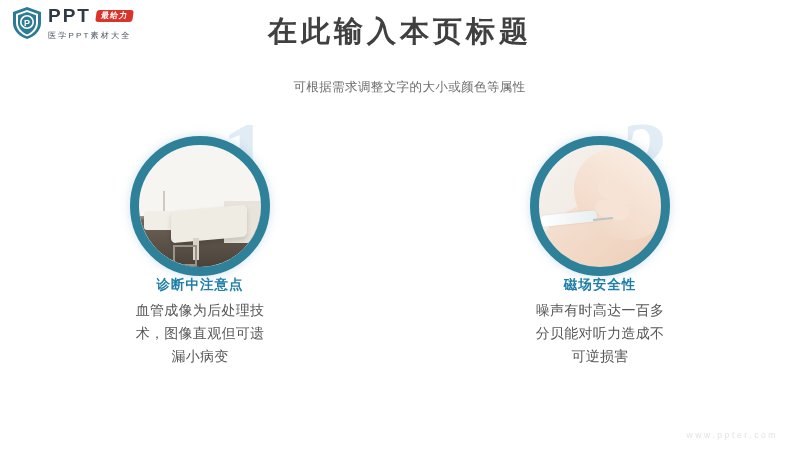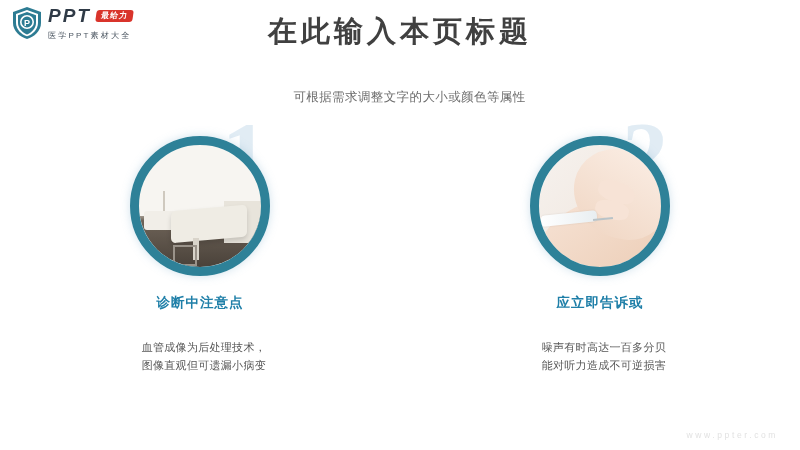--- a/index.html
+++ b/index.html
@@ -9,32 +9,32 @@
     font-family:"Liberation Sans","DejaVu Sans",sans-serif;
     position:relative;
   }
   .slide{position:relative;width:800px;height:450px;background:#fff;overflow:hidden;}
 
   
   .logo{position:absolute;left:12px;top:6px;display:flex;align-items:center;gap:6px;}
   .logo-shield{width:30px;height:34px;position:relative;flex:0 0 auto;}
   .logo-text{display:flex;flex-direction:column;justify-content:center;}
   .logo-top{display:flex;align-items:center;gap:5px;}
-  .logo-ppt{font-size:19px;font-weight:bold;font-style:italic;color:#2f3a46;letter-spacing:2px;line-height:1;}
+  .logo-ppt{font-size:19px;font-weight:bold;color:#2f3a46;letter-spacing:2px;line-height:1;}
   .logo-badge{background:#d9342b;color:#fff;font-size:8px;padding:2px 5px;border-radius:3px;
               letter-spacing:1px;line-height:1;transform:skewX(-8deg);font-weight:bold;}
   .logo-sub{font-size:8px;color:#4a5560;letter-spacing:2.2px;margin-top:7px;line-height:1;}
 
   
   .page-title{position:absolute;left:0;right:0;top:14px;text-align:center;
               font-size:29px;font-weight:bold;color:#404040;letter-spacing:4px;line-height:1.2;}
   .subtitle{position:absolute;left:0;right:0;text-align:center;color:#6d6d6d;
             font-size:12.5px;line-height:1.45;letter-spacing:.4px;}
   .subtitle.l1{top:62px;}
-  .subtitle.l2{top:88px;padding-left:19px;}
+  .subtitle.l2{top:78px;padding-left:19px;}
 
   
   .columns{position:absolute;left:0;top:112px;width:800px;height:320px;display:flex;}
   .col{flex:1 1 0;position:relative;display:flex;flex-direction:column;align-items:center;}
 
   .ghost-num{
     position:absolute;top:-4px;left:50%;margin-left:22px;
     font-size:92px;font-weight:bold;color:#dce9f3;line-height:1;
     font-family:"Liberation Serif","DejaVu Serif",serif;
     user-select:none;pointer-events:none;opacity:.85;
@@ -94,23 +94,23 @@
   .p3 .pills{position:absolute;left:36%;top:46%;width:30%;height:22%;
              background:radial-gradient(circle at 30% 35%,#ffffff 0 22%,transparent 23%),
                         radial-gradient(circle at 62% 28%,#fdfdfd 0 20%,transparent 21%),
                         radial-gradient(circle at 46% 60%,#f6f6f6 0 24%,transparent 25%),
                         radial-gradient(circle at 74% 62%,#fafafa 0 18%,transparent 19%),
                         radial-gradient(circle at 22% 66%,#f2f2f2 0 18%,transparent 19%);
              border-radius:40%;}
   .p3 .shadow{position:absolute;left:0;bottom:0;width:100%;height:16%;
               background:linear-gradient(to bottom,rgba(90,70,55,0),rgba(80,60,45,.35));}
 
-  .col-title{margin-top:18px;font-size:13.5px;font-weight:bold;color:#1f7fa8;letter-spacing:1px;}
-  .col-body{margin-top:26px;font-size:11px;color:#575757;line-height:1.65;
-            width:132px;text-align:right;letter-spacing:.3px;}
+  .col-title{font-size:13.5px;font-weight:bold;color:#1f7fa8;letter-spacing:1px;}
+  .col-body{margin-top:5px;font-size:14px;color:#575757;line-height:1.65;
+            width:132px;text-align:center;letter-spacing:.3px;}
 
   
   .watermark{position:absolute;right:22px;bottom:10px;font-size:8.5px;color:#e2e2e2;letter-spacing:2.6px;}
 </style>
 </head>
 <body>
 
 <div class="slide">
 
   <div class="logo">
@@ -161,21 +161,21 @@
         <div class="photo p2">
           <div class="arm"></div>
             <div class="hand"></div>
           <div class="finger f1"></div>
             <div class="finger f2"></div>
           <div class="syringe"></div>
             <div class="needle"></div>
         </div>
         <div class="ring"></div>
       </div>
-      <div class="col-title">应立即告诉或</div>
+      <div class="col-title">磁场安全性</div>
       <div class="col-body">噪声有时高达一百多分贝能对听力造成不可逆损害</div>
     </div>
 
 
   </div>
 
   <div class="watermark">www.ppter.com</div>
 
 </div>
 

